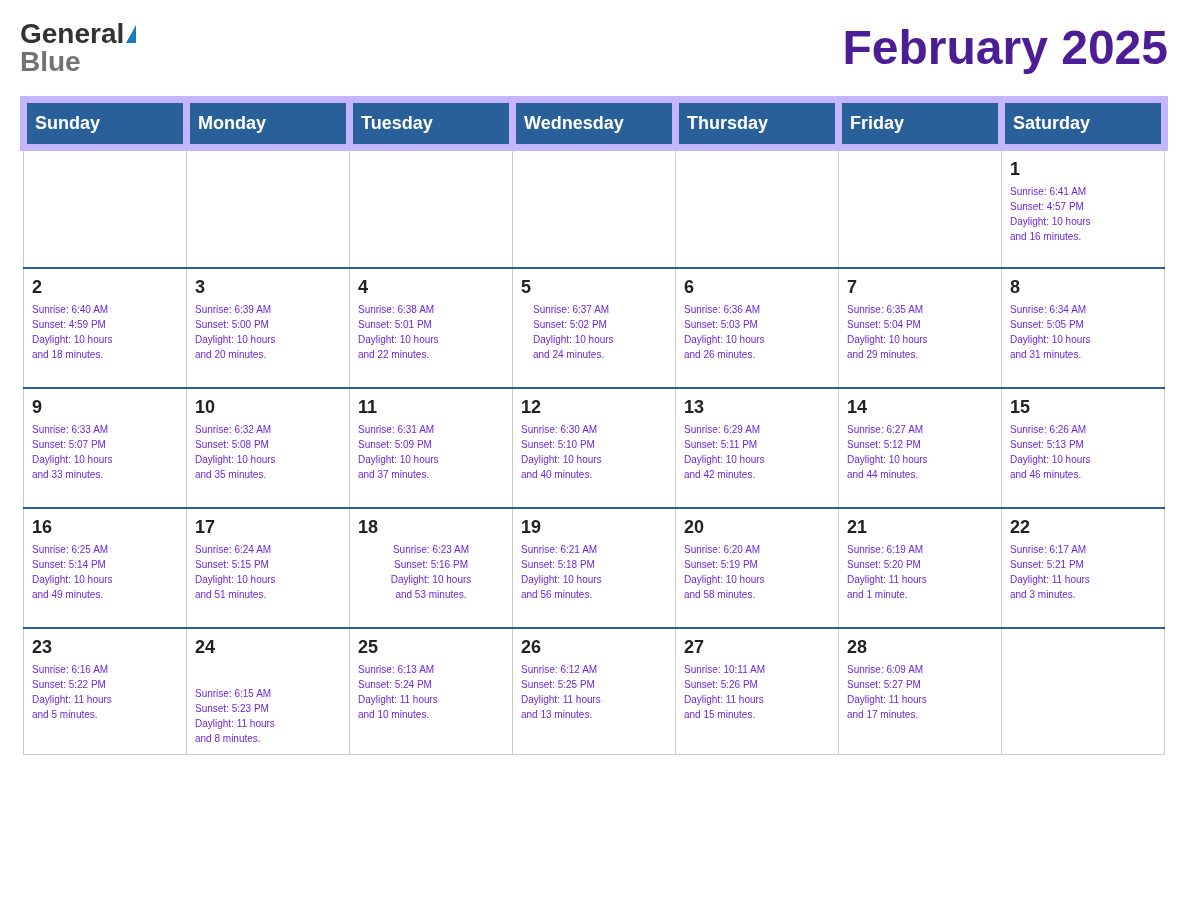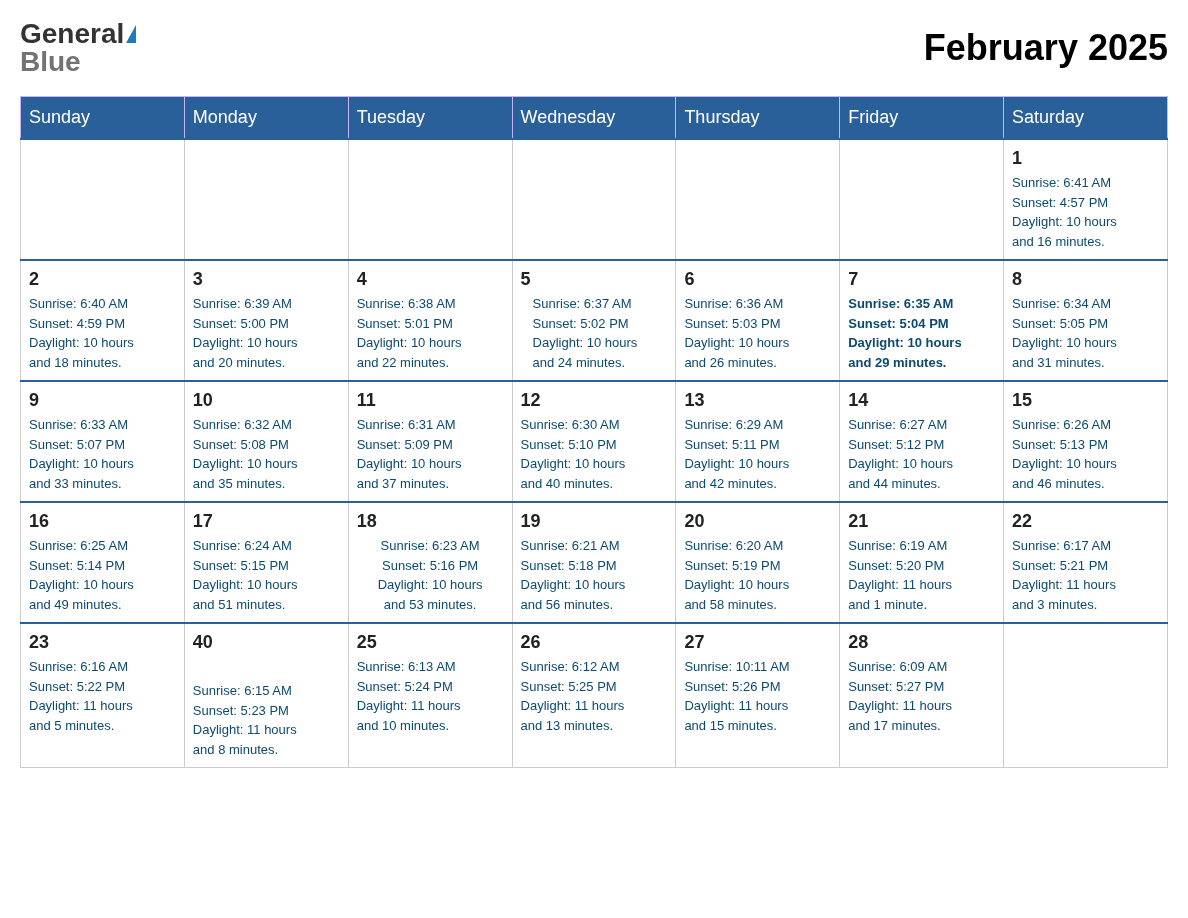--- a/index.html
+++ b/index.html
@@ -40,43 +40,43 @@
       height: 0;
       border-left: 10px solid transparent;
       border-bottom: 18px solid #1a7bbf;
       margin-left: 2px;
       vertical-align: middle;
     }
     .title-area {
       text-align: right;
     }
     .month-title {
-      font-size: 36px;
-      font-weight: bold;
-      color: #000000;
+      font-size: 48px;
+      font-weight: bold;
+      color: #4c1d95;
       line-height: 1.1;
     }
     .location {
       font-size: 20px;
       color: #555;
       margin-top: 4px;
     }
     .calendar {
       width: 100%;
       border-collapse: collapse;
       table-layout: fixed;
     }
     .calendar thead th {
       background-color: #2a6099;
       color: #fff;
       padding: 10px 8px;
       font-size: 18px;
-      font-weight: normal;
+      font-weight: bold;
       text-align: left;
-      border: 1px solid #c4b5fd;
+      border: 7px solid #c4b5fd;
     }
     .calendar tbody td {
       vertical-align: top;
       padding: 8px;
       border: 1px solid #ccc;
       height: 120px;
       font-size: 13px;
       color: #333;
       background: #fff;
     }
@@ -90,23 +90,23 @@
       border-top: 2px solid #2a6099;
     }
     .day-number {
       font-size: 18px;
       font-weight: bold;
       display: block;
       margin-bottom: 4px;
       color: #222;
     }
     .day-info {
-      font-size: 13px;
+      font-size: 10px;
       line-height: 1.5;
-      color: #0c4a6e;
+      color: #6d28d9;
     }
     .empty-cell {
       background: #f9f9f9;
     }
     
     .calendar tbody tr:first-child td {
       border-top: 1px solid #ccc;
     }
     .row-border td {
       border-top: 2px solid #2a6099 !important;
@@ -187,21 +187,21 @@
         </td>
         <td>
           <span class="day-number">6</span>
           <div class="day-info" style="white-space: pre-line;">Sunrise: 6:36 AM
 Sunset: 5:03 PM
 Daylight: 10 hours
 and 26 minutes.</div>
         </td>
         <td>
           <span class="day-number">7</span>
-          <div class="day-info" style="white-space: pre-line; font-weight: bold;">Sunrise: 6:35 AM
+          <div class="day-info" style="white-space: pre-line;">Sunrise: 6:35 AM
 Sunset: 5:04 PM
 Daylight: 10 hours
 and 29 minutes.</div>
         </td>
         <td>
           <span class="day-number">8</span>
           <div class="day-info" style="white-space: pre-line;">Sunrise: 6:34 AM
 Sunset: 5:05 PM
 Daylight: 10 hours
 and 31 minutes.</div>
@@ -311,21 +311,21 @@
       </tr>
       <tr class="row-border">
         <td>
           <span class="day-number">23</span>
           <div class="day-info" style="white-space: pre-line;">Sunrise: 6:16 AM
 Sunset: 5:22 PM
 Daylight: 11 hours
 and 5 minutes.</div>
         </td>
         <td>
-          <span class="day-number">40</span>
+          <span class="day-number">24</span>
           <div class="day-info" style="white-space: pre-line; margin-top: 28px;">Sunrise: 6:15 AM
 Sunset: 5:23 PM
 Daylight: 11 hours
 and 8 minutes.</div>
         </td>
         <td>
           <span class="day-number">25</span>
           <div class="day-info" style="white-space: pre-line;">Sunrise: 6:13 AM
 Sunset: 5:24 PM
 Daylight: 11 hours

